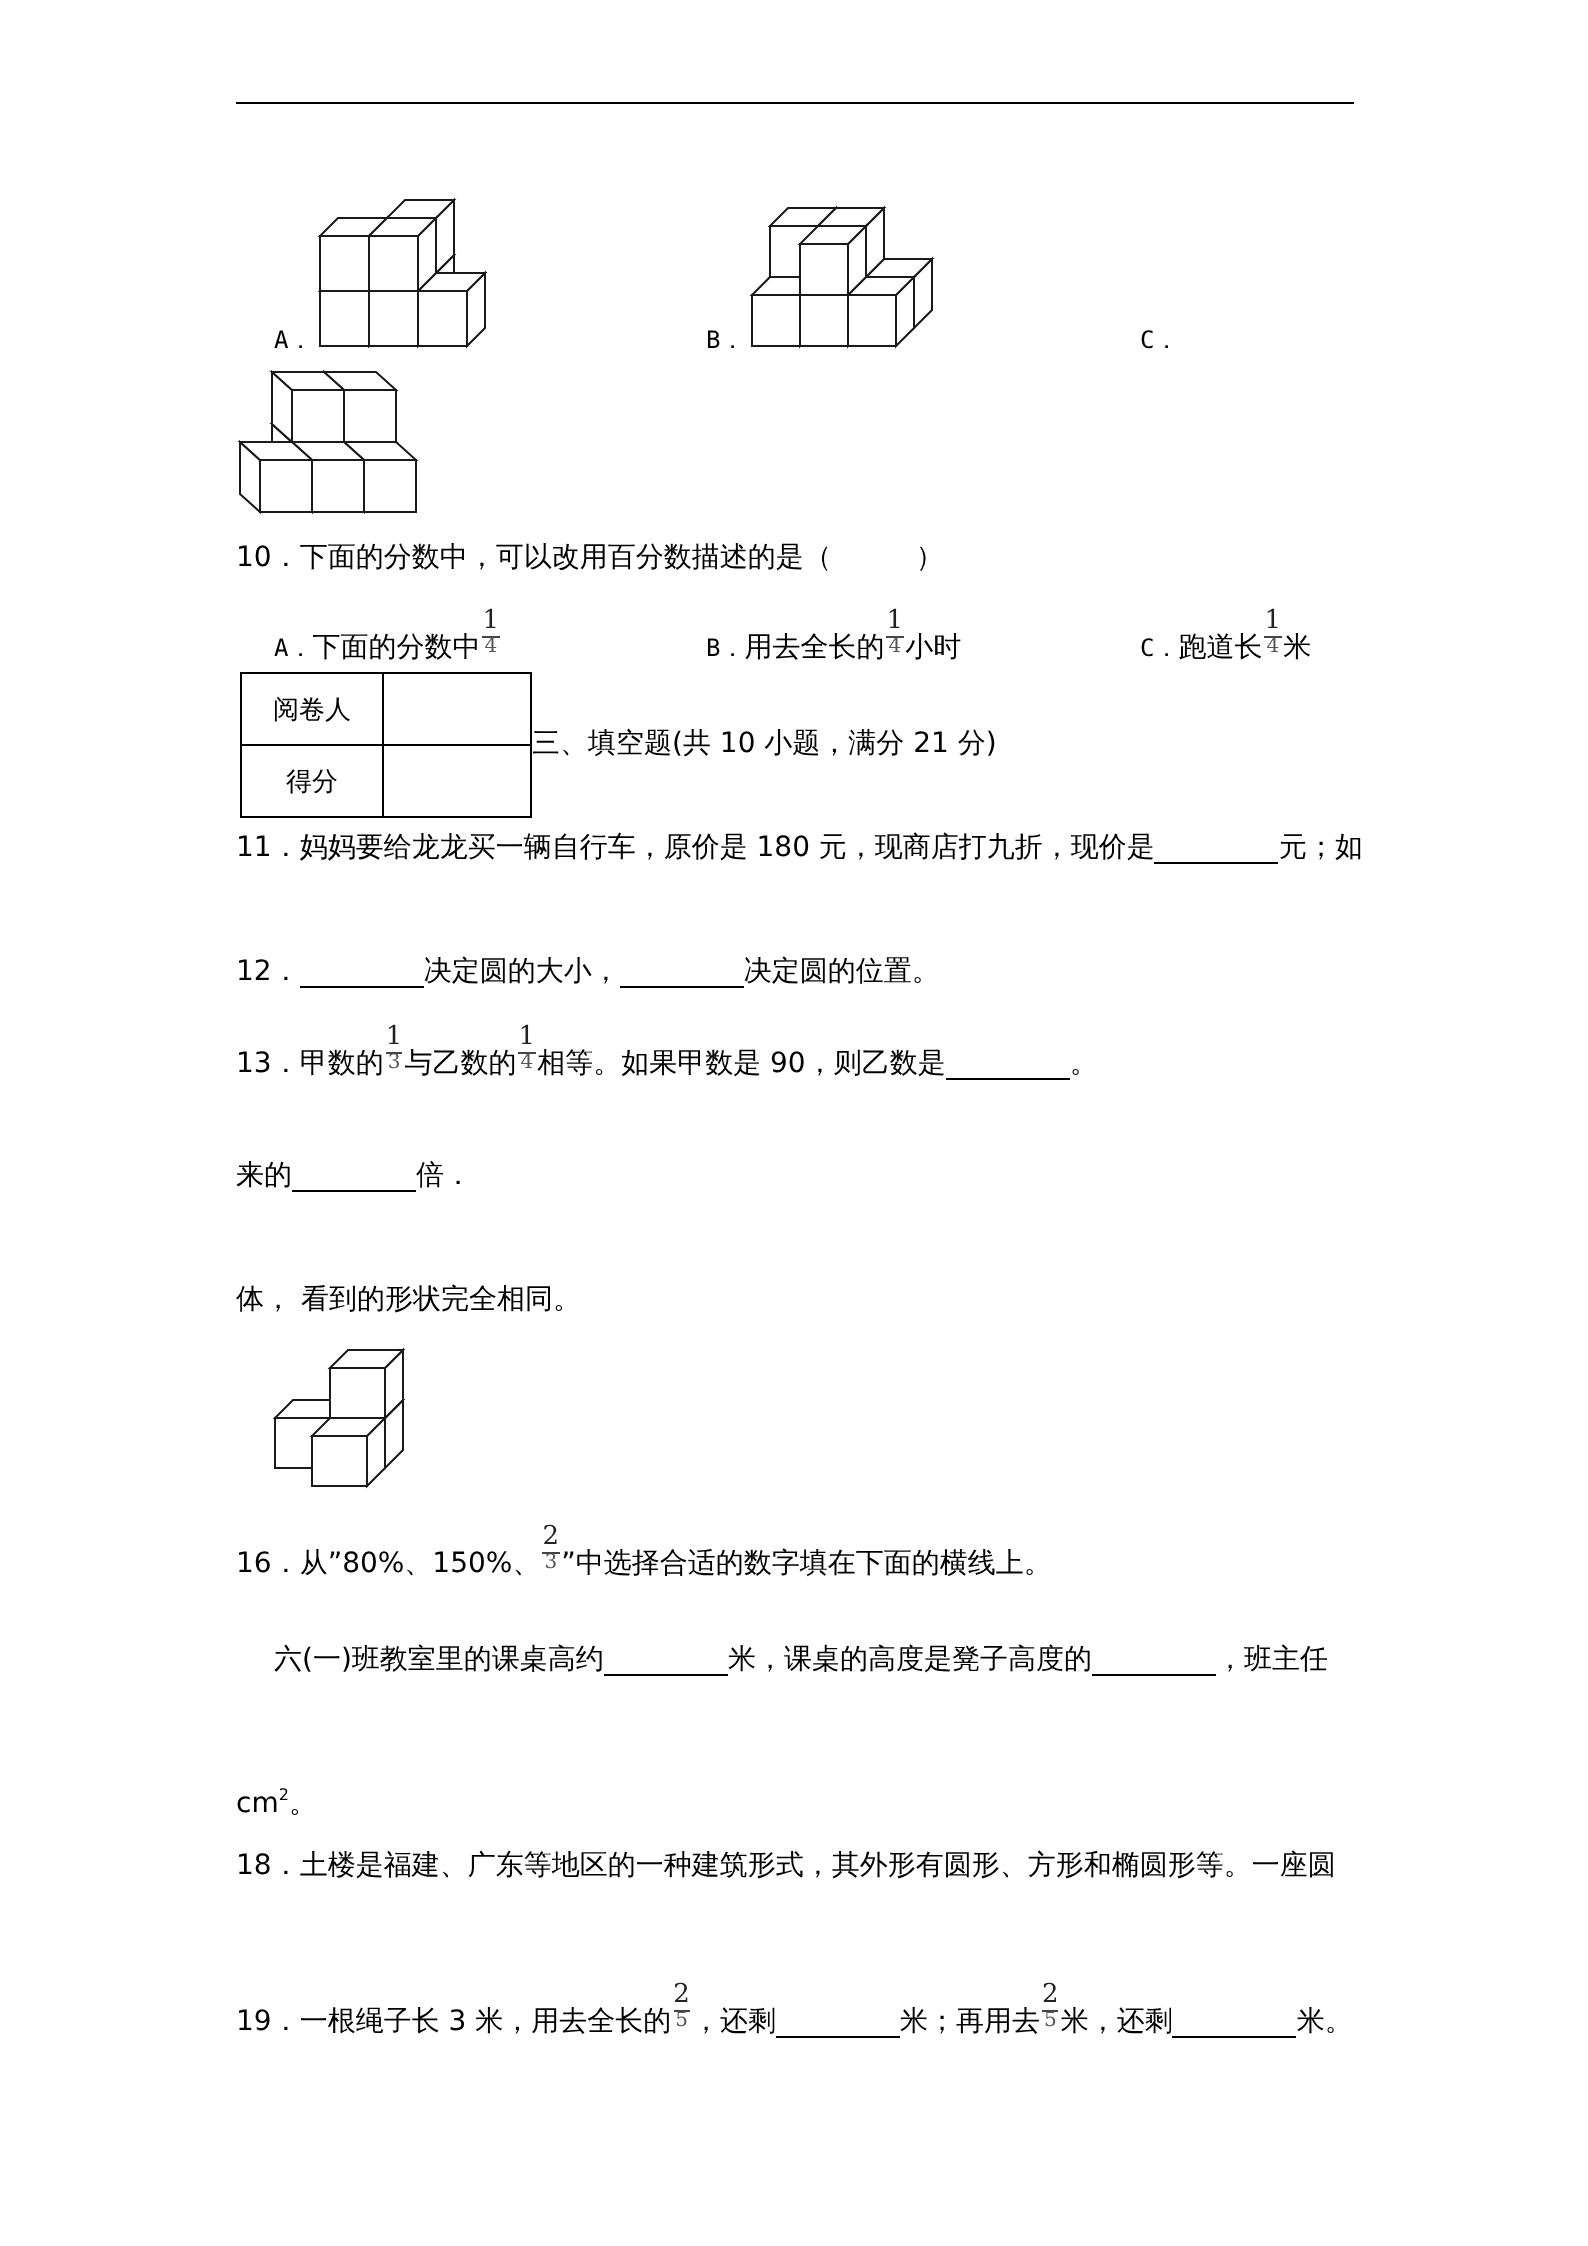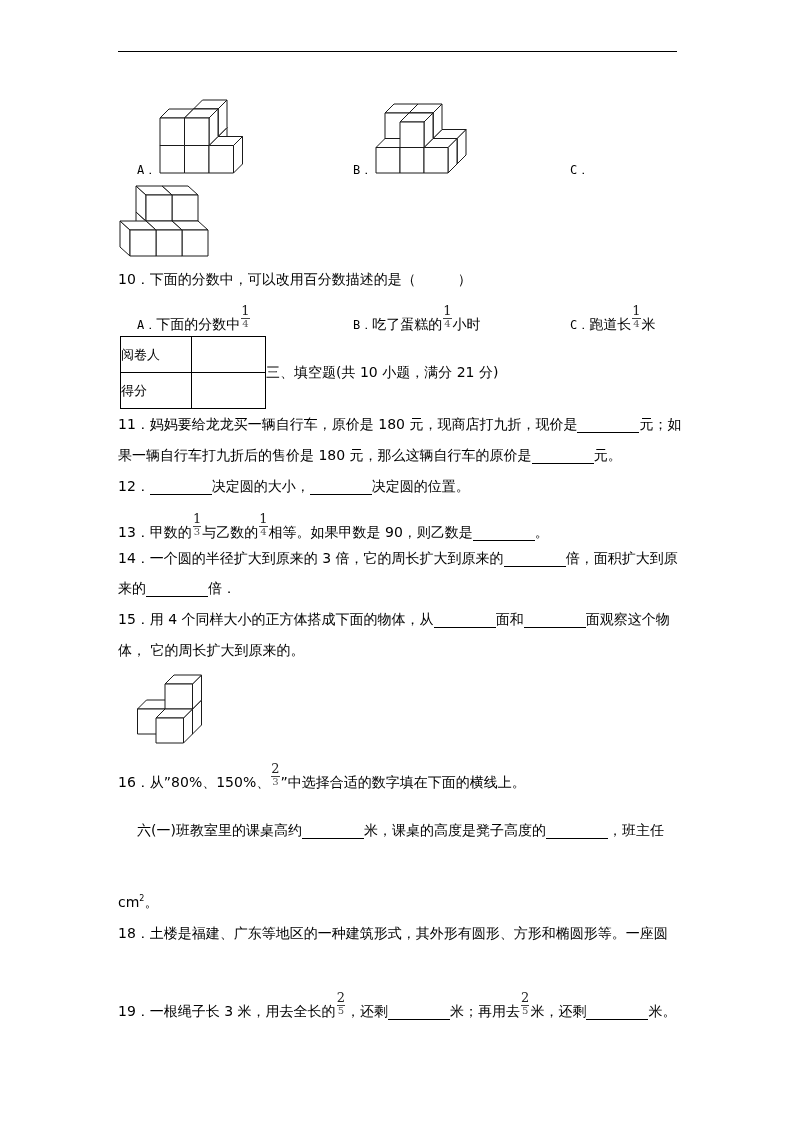--- a/index.html
+++ b/index.html
@@ -19,21 +19,21 @@
   }
   .frac .num {
     position: absolute; left: -2px; right: -2px; bottom: 12px; text-align: center;
     font-size: 13px; line-height: 13px; color: #222;
   }
   sup.unit-sup { font-size: 8px; vertical-align: 6px; line-height: 0; }
   table.score {
     position: absolute; left: 120px; top: 336px; width: 146px; height: 72px;
     border-collapse: collapse; font-size: 13px;
   }
-  table.score td { border: 1px solid #000; height: 35px; padding: 0; }
+  table.score td { border: 1px solid #000; text-align: center; height: 35px; padding: 0; }
   table.score td.k { width: 70px; }
   #figs { position: absolute; left: 0; top: 0; width: 794px; height: 1123px; pointer-events: none; }
   #figs polygon { fill: #fff; stroke: #1a1a1a; stroke-width: 1; stroke-linejoin: miter; }
 </style>
 </head>
 <body>
 
 <div id="page">
 
   <div class="rule"></div>
@@ -133,21 +133,21 @@
   <div class="line lbl" style="left:137px;top:160px">A．</div>
   <div class="line lbl" style="left:353px;top:160px">B．</div>
   <div class="line lbl" style="left:570px;top:160px">C．</div>
 
   <div class="line" style="left:118px;top:269px">10．下面的分数中，可以改用百分数描述的是（　　　）</div>
 
   <div class="line" style="left:137px;top:314px">
     <span class="lbl">A．</span><span>下面的分数中</span><span class="frac"><span class="num">1</span><span>4</span></span><span></span>
   </div>
   <div class="line" style="left:353px;top:314px">
-    <span class="lbl">B．</span><span>吃了蛋糕的</span><span class="frac"><span class="num">1</span><span>4</span></span><span>小时</span>
+    <span class="lbl">B．</span><span>用去全长的</span><span class="frac"><span class="num">1</span><span>4</span></span><span>小时</span>
   </div>
   <div class="line" style="left:570px;top:314px">
     <span class="lbl">C．</span><span>跑道长</span><span class="frac"><span class="num">1</span><span>4</span></span><span>米</span>
   </div>
 
   <table class="score">
     <tbody>
         <tr>
       <td class="k">阅卷人</td>
       <td></td>
@@ -156,43 +156,34 @@
       <td class="k">得分</td>
       <td></td>
     </tr>
   </tbody>
     </table>
   <div class="line" style="left:266px;top:362px">三、填空题(共 10 小题，满分 21 分)</div>
 
   <div class="line" style="left:118px;top:414px">
     <span>11．妈妈要给龙龙买一辆自行车，原价是 180 元，现商店打九折，现价是</span><span class="blank"></span><span>元；如</span>
   </div>
-  <div class="line" style="left:118px;top:445px">
-    <span>果一辆自行车打九折后的售价是 180 元，那么这辆自行车的原价是</span><span class="blank"></span><span>元。</span>
-  </div>
 
   <div class="line" style="left:118px;top:476px">
     <span>12．</span><span class="blank"></span><span>决定圆的大小，</span><span class="blank"></span><span>决定圆的位置。</span>
   </div>
 
   <div class="line" style="left:118px;top:522px">
     <span>13．甲数的</span><span class="frac"><span class="num">1</span><span>3</span></span><span>与乙数的</span><span class="frac"><span class="num">1</span><span>4</span></span><span>相等。如果甲数是 90，则乙数是</span><span class="blank"></span><span>。</span>
   </div>
 
-  <div class="line" style="left:118px;top:548px">
-    <span>14．一个圆的半径扩大到原来的 3 倍，它的周长扩大到原来的</span><span class="blank"></span><span>倍，面积扩大到原</span>
-  </div>
   <div class="line" style="left:118px;top:578px">
     <span>来的</span><span class="blank"></span><span>倍．</span>
   </div>
 
-  <div class="line" style="left:118px;top:609px">
-    <span>15．用 4 个同样大小的正方体搭成下面的物体，从</span><span class="blank"></span><span>面和</span><span class="blank"></span><span>面观察这个物</span>
-  </div>
-  <div class="line" style="left:118px;top:640px">体， 它的周长扩大到原来的。</div>
+  <div class="line" style="left:118px;top:640px">体， 看到的形状完全相同。</div>
 
   <div class="line" style="left:118px;top:772px">
     <span>16．从”80%、150%、</span><span class="frac"><span class="num">2</span><span>3</span></span><span>”中选择合适的数字填在下面的横线上。</span>
   </div>
   <div class="line" style="left:137px;top:820px">
     <span>六(一)班教室里的课桌高约</span><span class="blank"></span><span>米，课桌的高度是凳子高度的</span><span class="blank"></span><span>，班主任</span>
   </div>
 
   <div class="line" style="left:118px;top:892px">
     <span>cm</span><sup class="unit-sup">2</sup><span>。</span>

